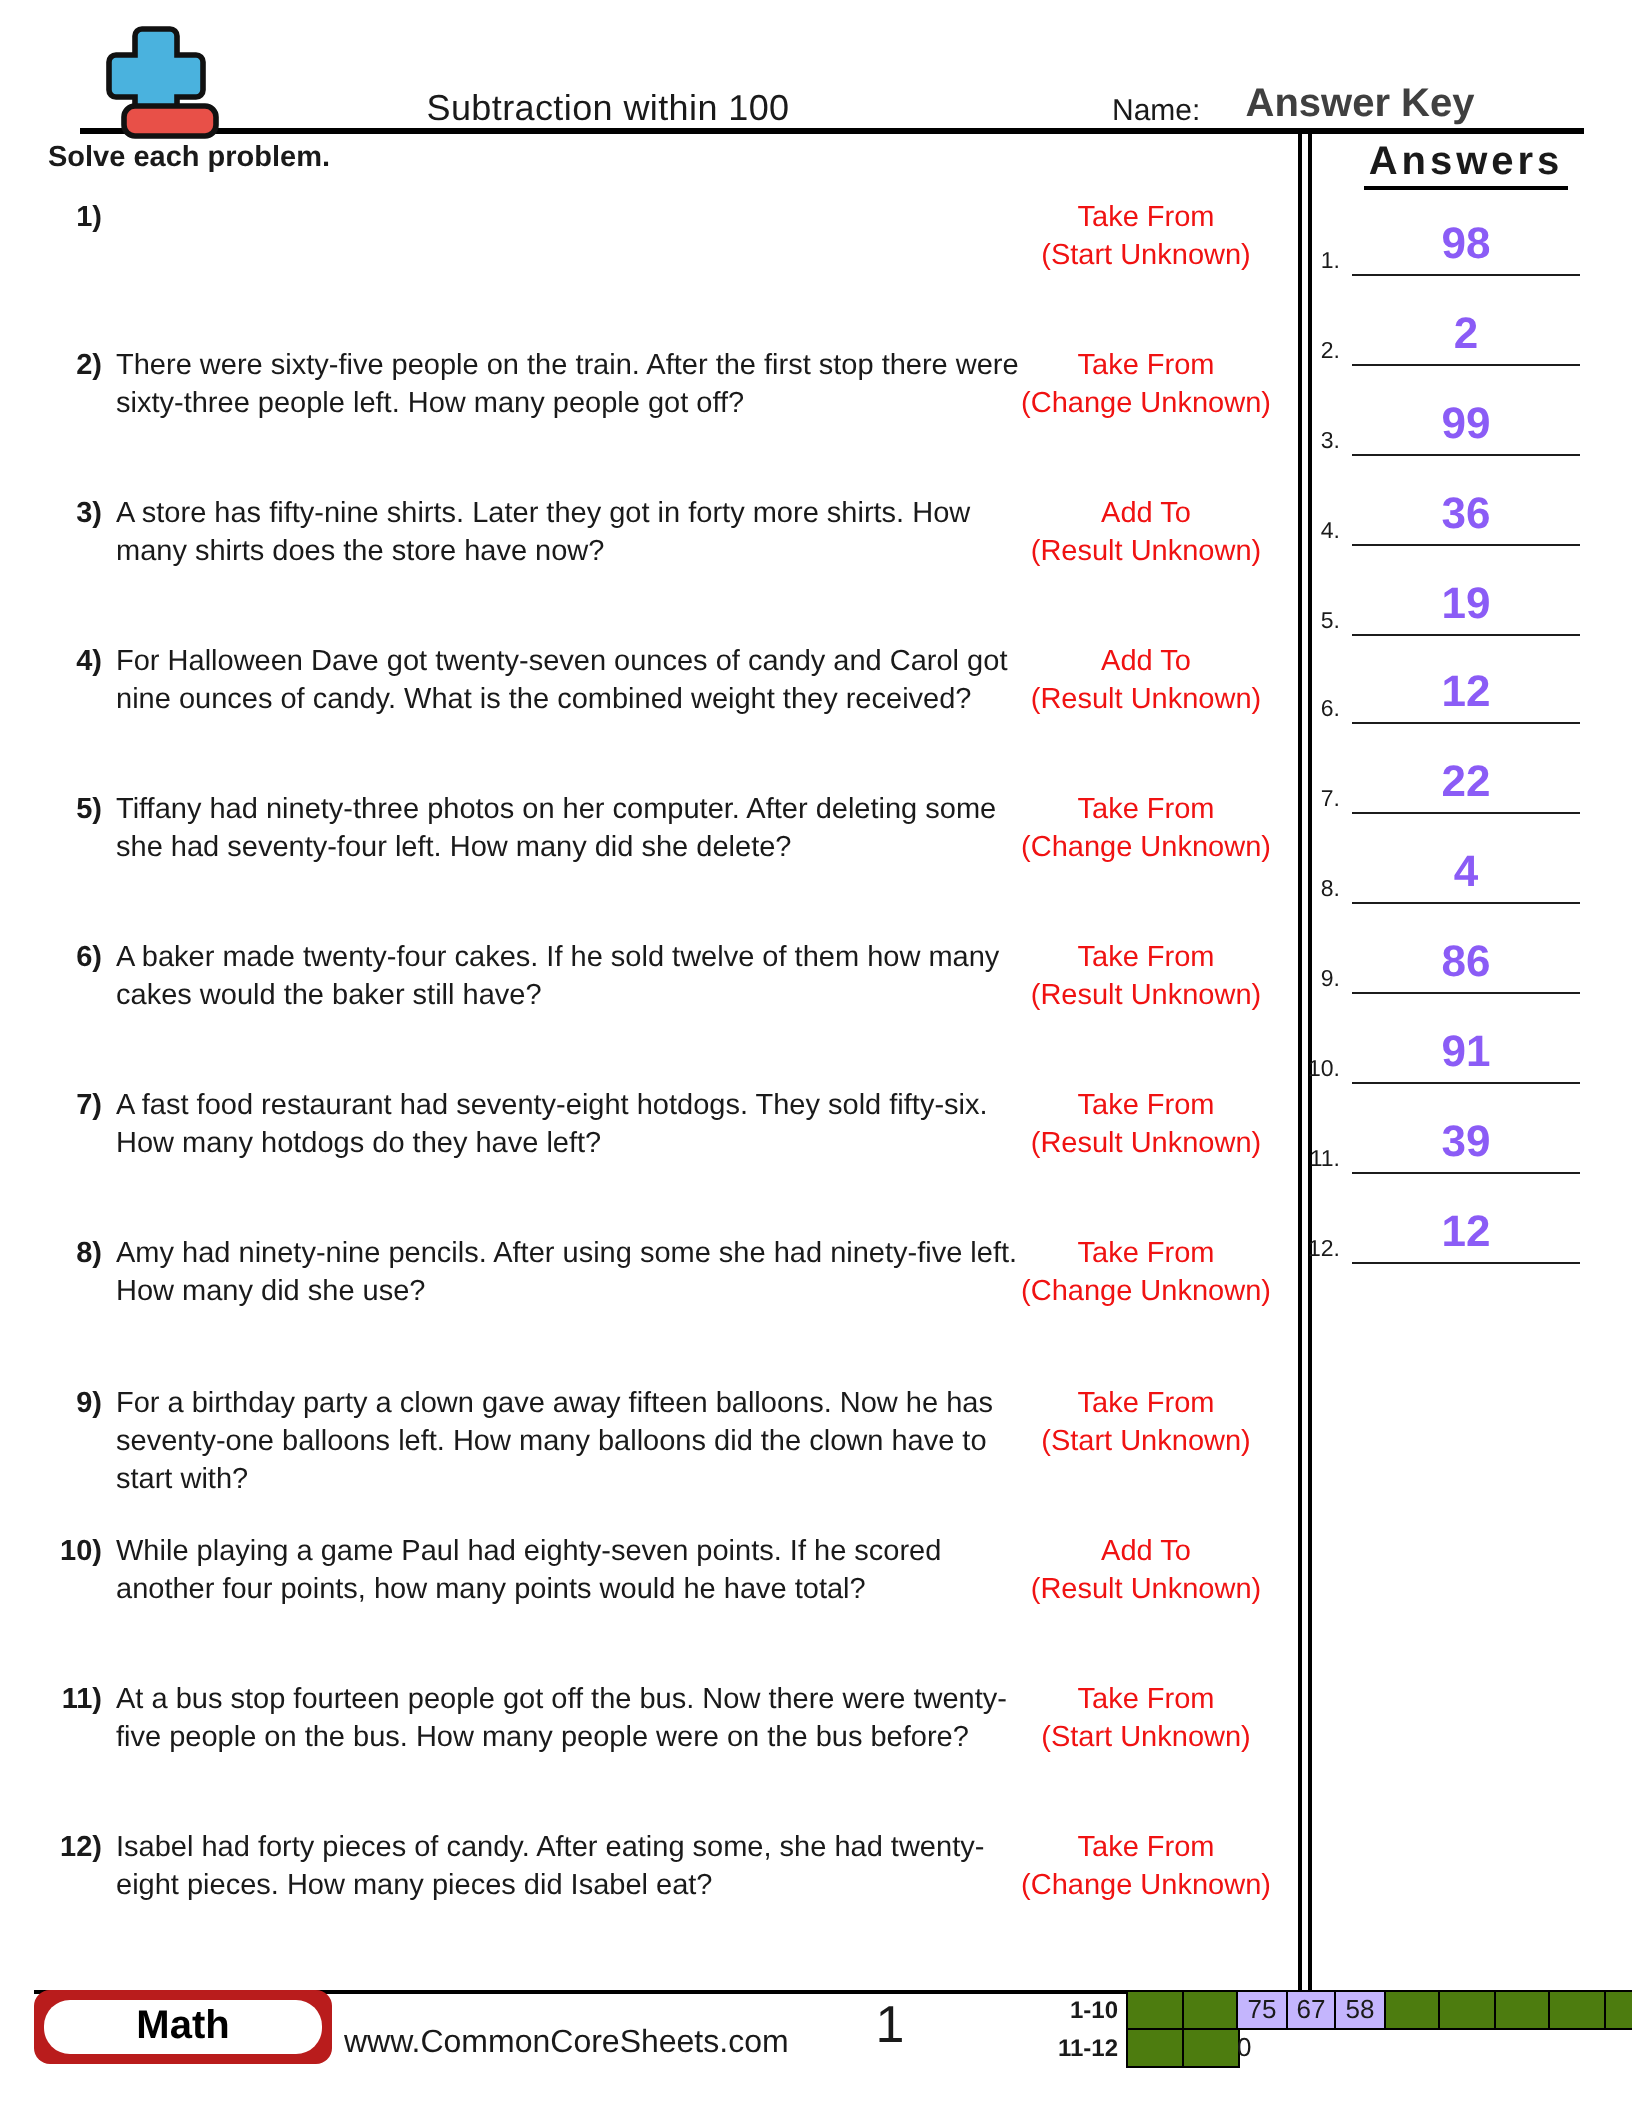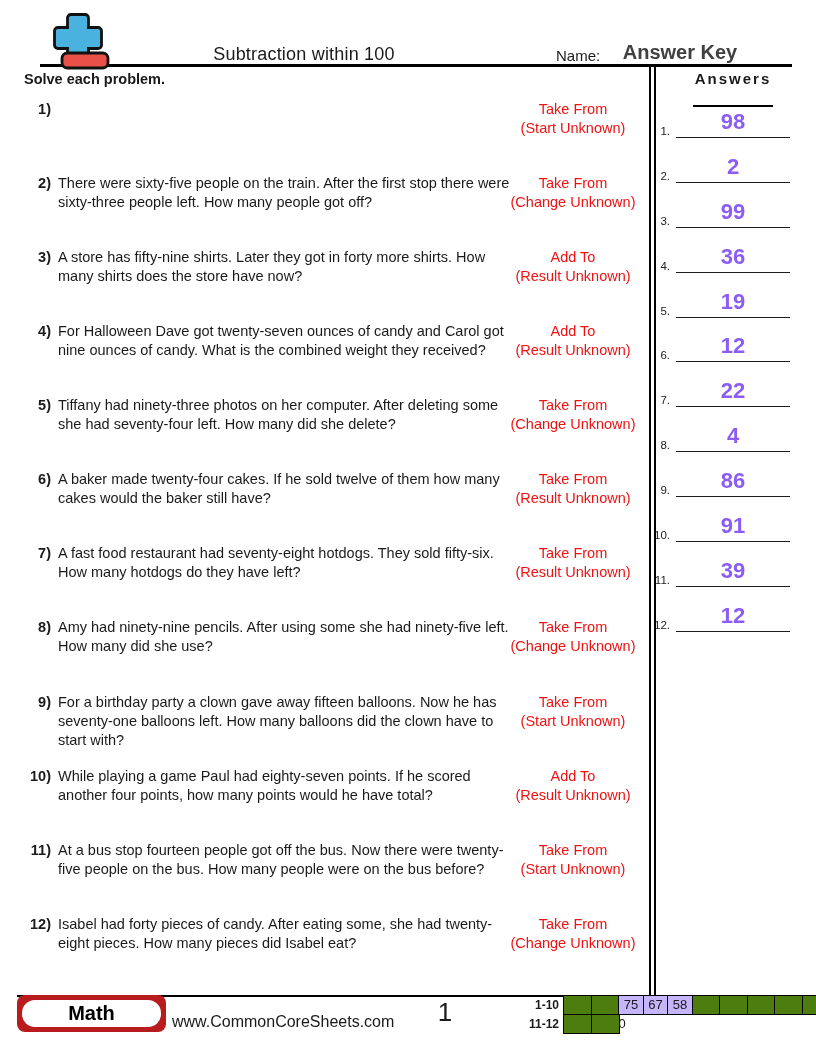--- a/index.html
+++ b/index.html
@@ -15,22 +15,22 @@
   .title { left:104px; top:44px; width:400px; text-align:center; font-size:18px; letter-spacing:.2px; }
   .name-label { left:556px; top:47px; font-size:15px; }
   .answer-key { left:600px; top:41px; width:160px; text-align:center;
     font-size:20px; font-weight:bold; color:#404040; }
   .instructions { left:24px; top:71px; font-size:14.5px; font-weight:bold; }
 
   
   .divider { left:649px; top:67px; width:7px; height:929px;
     border-left:2px solid #000; border-right:2px solid #000; box-sizing:border-box; }
   .answers-title { left:660px; top:70px; width:146px; text-align:center; }
-  .answers-title span { font-size:15px; font-weight:bold; letter-spacing:2px;
-    border-bottom:2.5px solid #000; padding:0 2px 18px 2px; }
+  .answers-title span { font-size:20px; font-weight:bold; letter-spacing:2px;
+    border-bottom:2.5px solid #000; padding:0 2px 1px 2px; }
   .arow { left:653px; width:137px; height:34px; display:flex; align-items:flex-end; }
   .anum { font-size:11.5px; width:17px; text-align:right; flex:0 0 auto; padding-bottom:1px; }
   .aline { flex:1 1 auto; margin-left:6px; border-bottom:1.8px solid #1c1c1c;
     position:relative; height:100%; }
   .aval { position:absolute; left:0; right:0; bottom:2px; text-align:center;
     font-size:22px; font-weight:bold; color:#8b5cf6; }
 
   
   .problem { left:24px; width:642px; }
   .pnum { position:absolute; left:0; top:0; width:27px; text-align:right;

